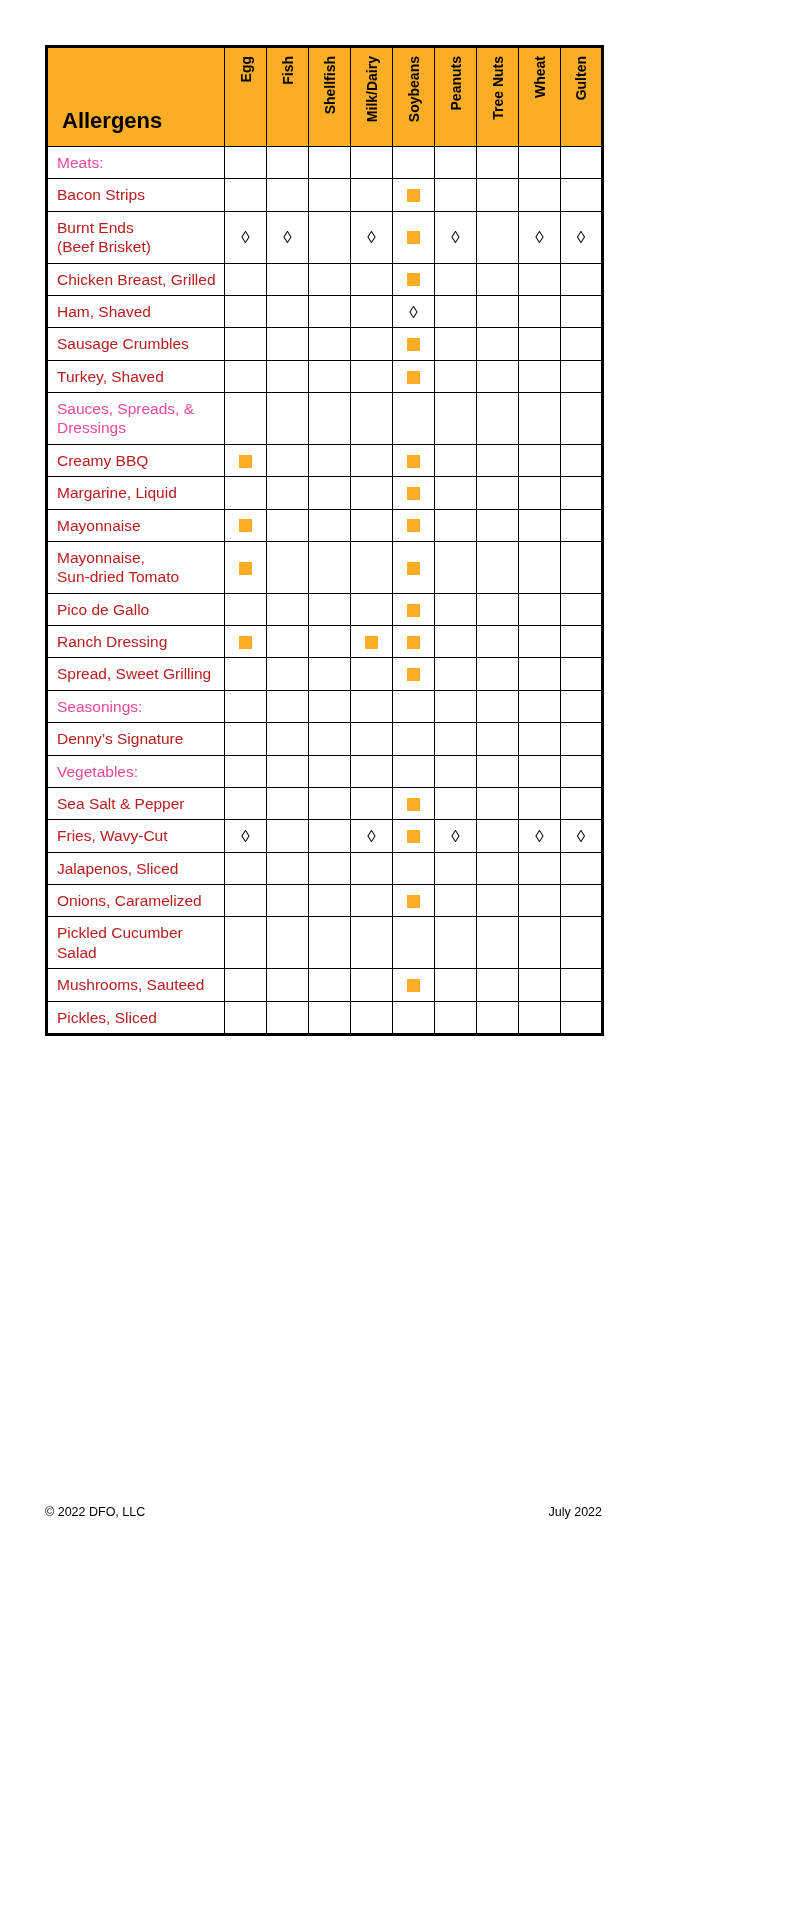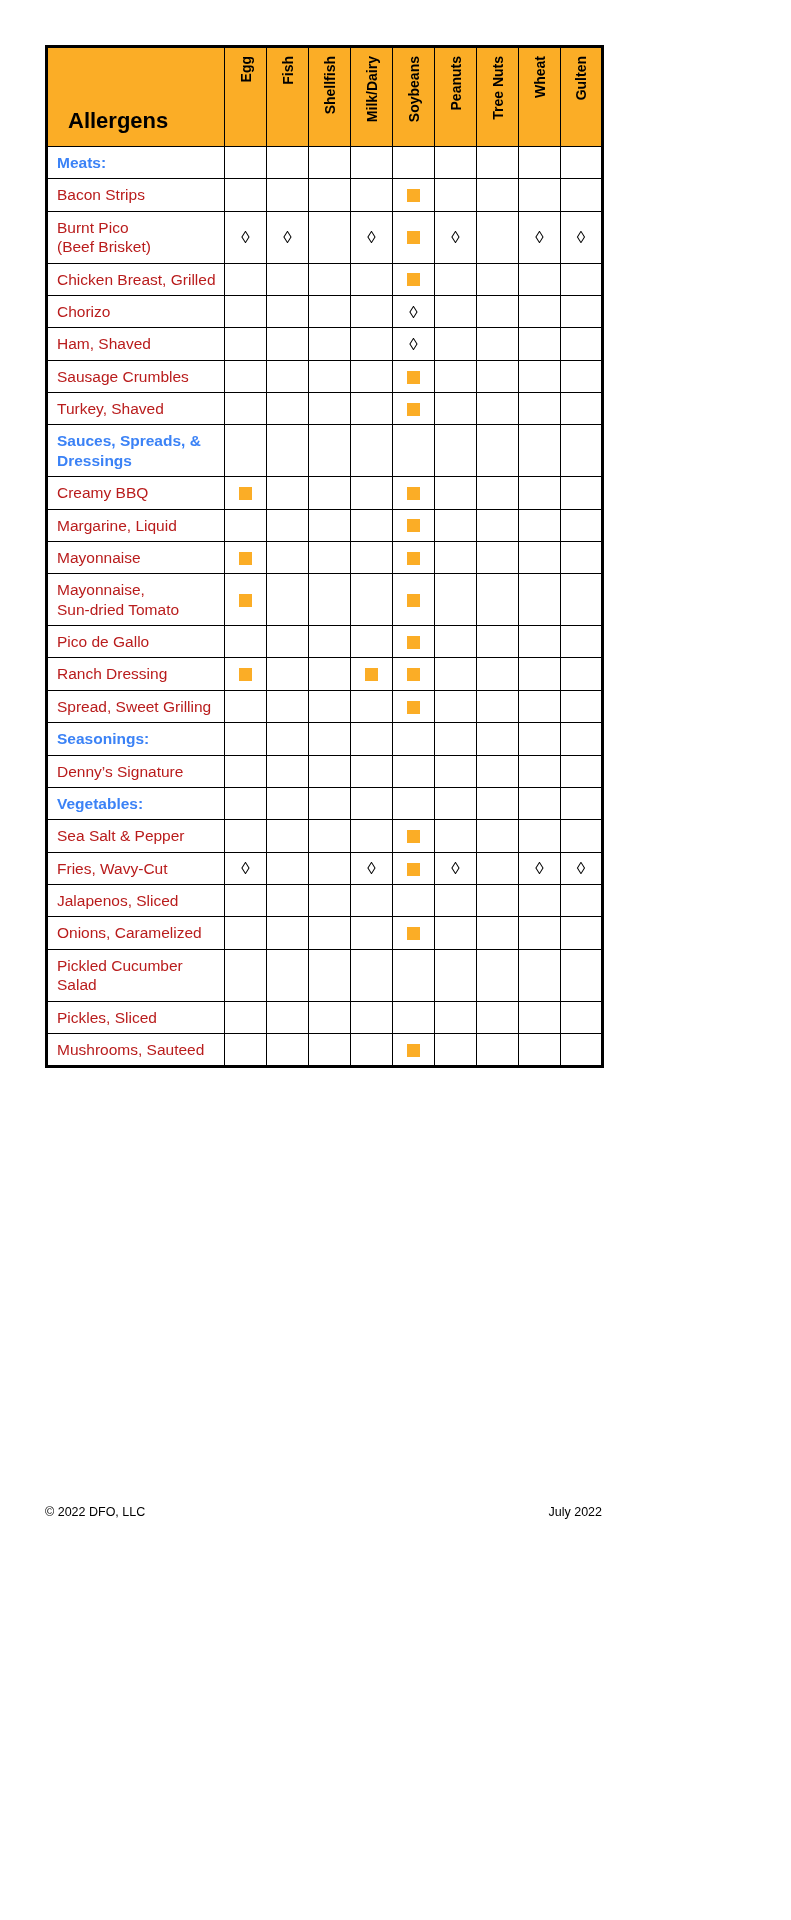--- a/index.html
+++ b/index.html
@@ -27,21 +27,21 @@
   }
   thead th {
     background: var(--accent, #FBAD26);
     height: 100px;
     padding: 0;
   }
   th.corner {
     width: 178px;
     vertical-align: bottom;
     text-align: left;
-    padding: 0 6px 12px 20px;
+    padding: 0 6px 12px 14px;
   }
   .title {
     font-size: 22px;
     font-weight: bold;
     color: #000;
   }
   th.col-head {
     width: 42px;
     vertical-align: top;
     padding-top: 8px;
@@ -57,22 +57,22 @@
   }
   td.label-cell {
     padding: 6px 6px 6px 9px;
     font-size: 15.5px;
     line-height: 1.25;
     white-space: pre-line;
     color: #b91c1c;
     vertical-align: middle;
   }
   td.label-cell.section {
-    font-weight: bold;
-    color: #3b82f6;
+    font-weight: normal;
+    color: #ec4899;
   }
   td.mark-cell {
     text-align: center;
     vertical-align: middle;
     padding: 2px 0;
   }
   .square {
     display: inline-block;
     width: 13px;
     height: 13px;
@@ -140,51 +140,39 @@
           <td class="mark-cell"></td>
           <td class="mark-cell"></td>
           <td class="mark-cell"></td>
           <td class="mark-cell"><span class="square"></span></td>
           <td class="mark-cell"></td>
           <td class="mark-cell"></td>
           <td class="mark-cell"></td>
           <td class="mark-cell"></td>
         </tr>
         <tr>
-          <td class="label-cell">Burnt Pico
+          <td class="label-cell">Burnt Ends
 (Beef Brisket)</td>
           <td class="mark-cell"><span class="diamond">◊</span></td>
           <td class="mark-cell"><span class="diamond">◊</span></td>
           <td class="mark-cell"></td>
           <td class="mark-cell"><span class="diamond">◊</span></td>
           <td class="mark-cell"><span class="square"></span></td>
           <td class="mark-cell"><span class="diamond">◊</span></td>
           <td class="mark-cell"></td>
           <td class="mark-cell"><span class="diamond">◊</span></td>
           <td class="mark-cell"><span class="diamond">◊</span></td>
         </tr>
         <tr>
           <td class="label-cell">Chicken Breast, Grilled</td>
           <td class="mark-cell"></td>
           <td class="mark-cell"></td>
           <td class="mark-cell"></td>
           <td class="mark-cell"></td>
           <td class="mark-cell"><span class="square"></span></td>
-          <td class="mark-cell"></td>
-          <td class="mark-cell"></td>
-          <td class="mark-cell"></td>
-          <td class="mark-cell"></td>
-        </tr>
-        <tr>
-          <td class="label-cell">Chorizo</td>
-          <td class="mark-cell"></td>
-          <td class="mark-cell"></td>
-          <td class="mark-cell"></td>
-          <td class="mark-cell"></td>
-          <td class="mark-cell"><span class="diamond">◊</span></td>
           <td class="mark-cell"></td>
           <td class="mark-cell"></td>
           <td class="mark-cell"></td>
           <td class="mark-cell"></td>
         </tr>
         <tr>
           <td class="label-cell">Ham, Shaved</td>
           <td class="mark-cell"></td>
           <td class="mark-cell"></td>
           <td class="mark-cell"></td>
@@ -408,38 +396,38 @@
           <td class="mark-cell"></td>
           <td class="mark-cell"></td>
           <td class="mark-cell"></td>
           <td class="mark-cell"></td>
           <td class="mark-cell"></td>
           <td class="mark-cell"></td>
           <td class="mark-cell"></td>
           <td class="mark-cell"></td>
         </tr>
         <tr>
+          <td class="label-cell">Mushrooms, Sauteed</td>
+          <td class="mark-cell"></td>
+          <td class="mark-cell"></td>
+          <td class="mark-cell"></td>
+          <td class="mark-cell"></td>
+          <td class="mark-cell"><span class="square"></span></td>
+          <td class="mark-cell"></td>
+          <td class="mark-cell"></td>
+          <td class="mark-cell"></td>
+          <td class="mark-cell"></td>
+        </tr>
+        <tr>
           <td class="label-cell">Pickles, Sliced</td>
           <td class="mark-cell"></td>
           <td class="mark-cell"></td>
           <td class="mark-cell"></td>
           <td class="mark-cell"></td>
           <td class="mark-cell"></td>
-          <td class="mark-cell"></td>
-          <td class="mark-cell"></td>
-          <td class="mark-cell"></td>
-          <td class="mark-cell"></td>
-        </tr>
-        <tr>
-          <td class="label-cell">Mushrooms, Sauteed</td>
-          <td class="mark-cell"></td>
-          <td class="mark-cell"></td>
-          <td class="mark-cell"></td>
-          <td class="mark-cell"></td>
-          <td class="mark-cell"><span class="square"></span></td>
           <td class="mark-cell"></td>
           <td class="mark-cell"></td>
           <td class="mark-cell"></td>
           <td class="mark-cell"></td>
         </tr>
       </tbody>
   </table>
 </div>
 
 <div class="footer">

